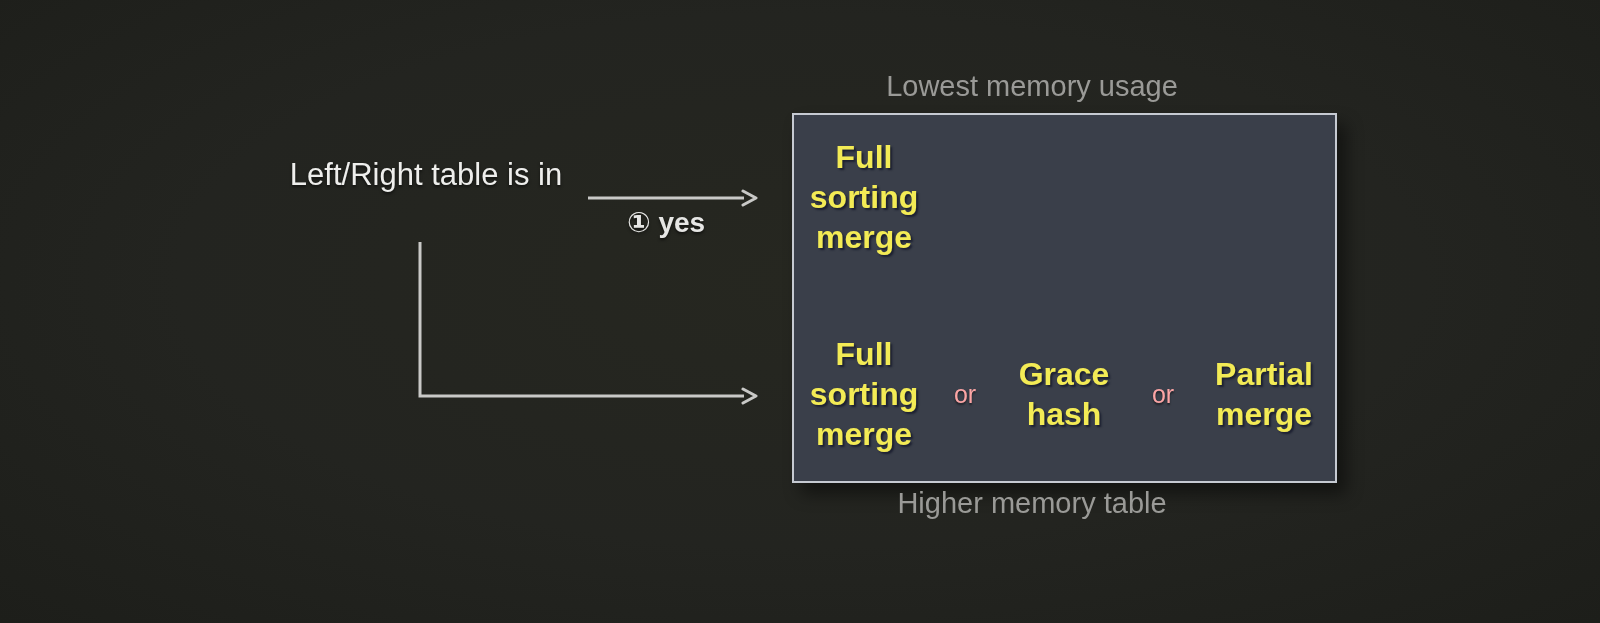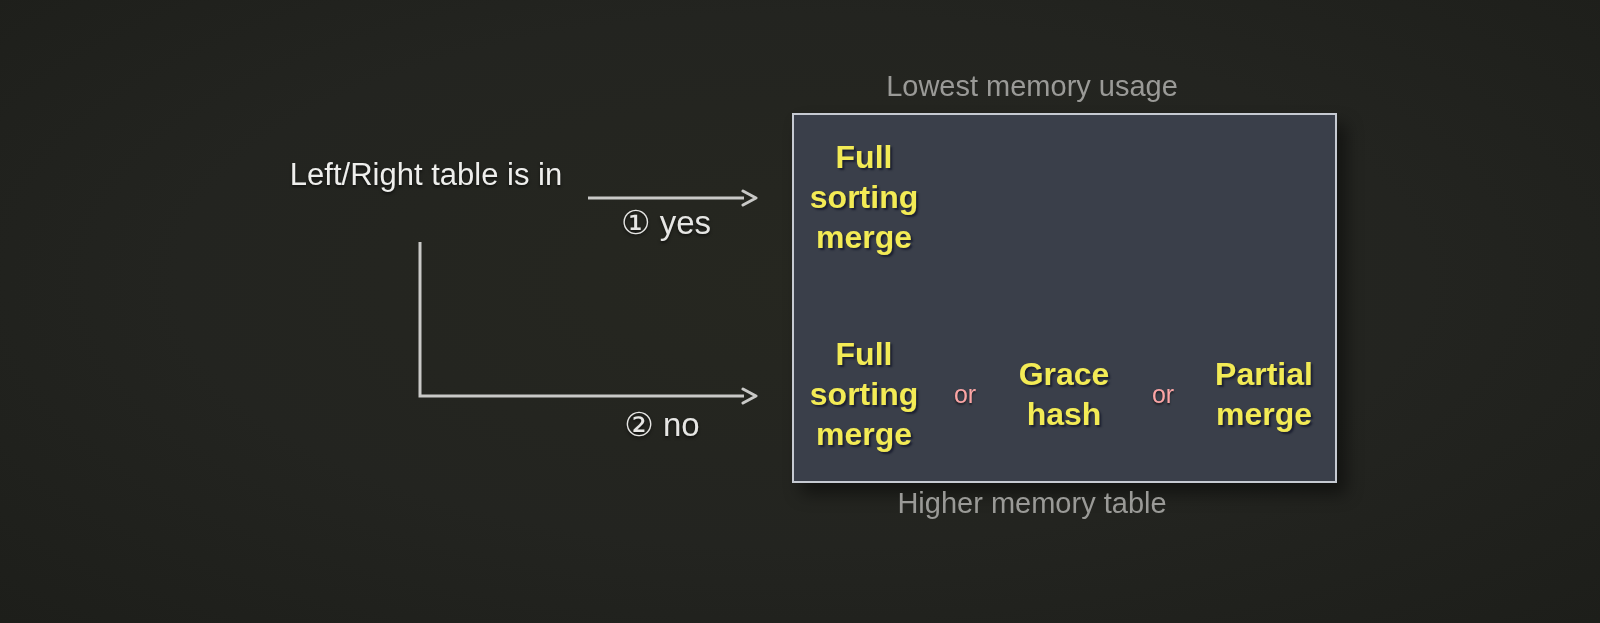--- a/index.html
+++ b/index.html
@@ -11,22 +11,23 @@
     font-family:"Liberation Sans","DejaVu Sans",sans-serif;
   }
   .question{
     position:absolute;left:254px;top:156px;width:344px;
     text-align:center;color:#eeeeec;font-size:31px;line-height:38px;
     text-shadow:0 2px 3px rgba(0,0,0,0.55);
   }
   .connectors{position:absolute;left:0;top:0;}
   .branch-label{
     position:absolute;width:160px;text-align:center;
-    color:#e6e6e4;font-size:33px;line-height:34px;
+    color:#e6e6e4;font-size:28px;line-height:34px;
     text-shadow:0 2px 3px rgba(0,0,0,0.55);
+    font-weight:bold;
   }
   .branch-label.yes{left:586px;top:206px;}
   .branch-label.no{left:582px;top:408px;}
   .caption{
     position:absolute;left:782px;width:500px;text-align:center;
     color:#9a9a97;font-size:29px;line-height:34px;
   }
   .caption.top{top:69px;}
   .caption.bottom{top:486px;}
   .algo-box{
@@ -67,21 +68,20 @@
     <defs>
       <marker id="arrowhead" markerUnits="userSpaceOnUse" markerWidth="20" markerHeight="20" refX="3" refY="9" orient="auto">
         <path d="M2,2 L15,9 L2,16" fill="none" stroke="#c9c9c7" stroke-width="3" stroke-linecap="round" stroke-linejoin="round"></path>
       </marker>
     </defs>
     <line x1="588" y1="198" x2="744" y2="198" stroke="#c9c9c7" stroke-width="3" marker-end="url(#arrowhead)"></line>
     <path d="M420 242 L420 396 L744 396" fill="none" stroke="#c9c9c7" stroke-width="3" stroke-linejoin="miter" marker-end="url(#arrowhead)"></path>
   </svg>
 
   <div class="branch-label yes">① yes</div>
-  <div class="branch-label no">② no</div>
 
   <div class="caption top">Lowest memory usage</div>
 
   <div class="algo-box">
     <div class="algo sorted-1">Full
 sorting
 merge</div>
     <div class="algo unsorted-1">Full
 sorting
 merge</div>

